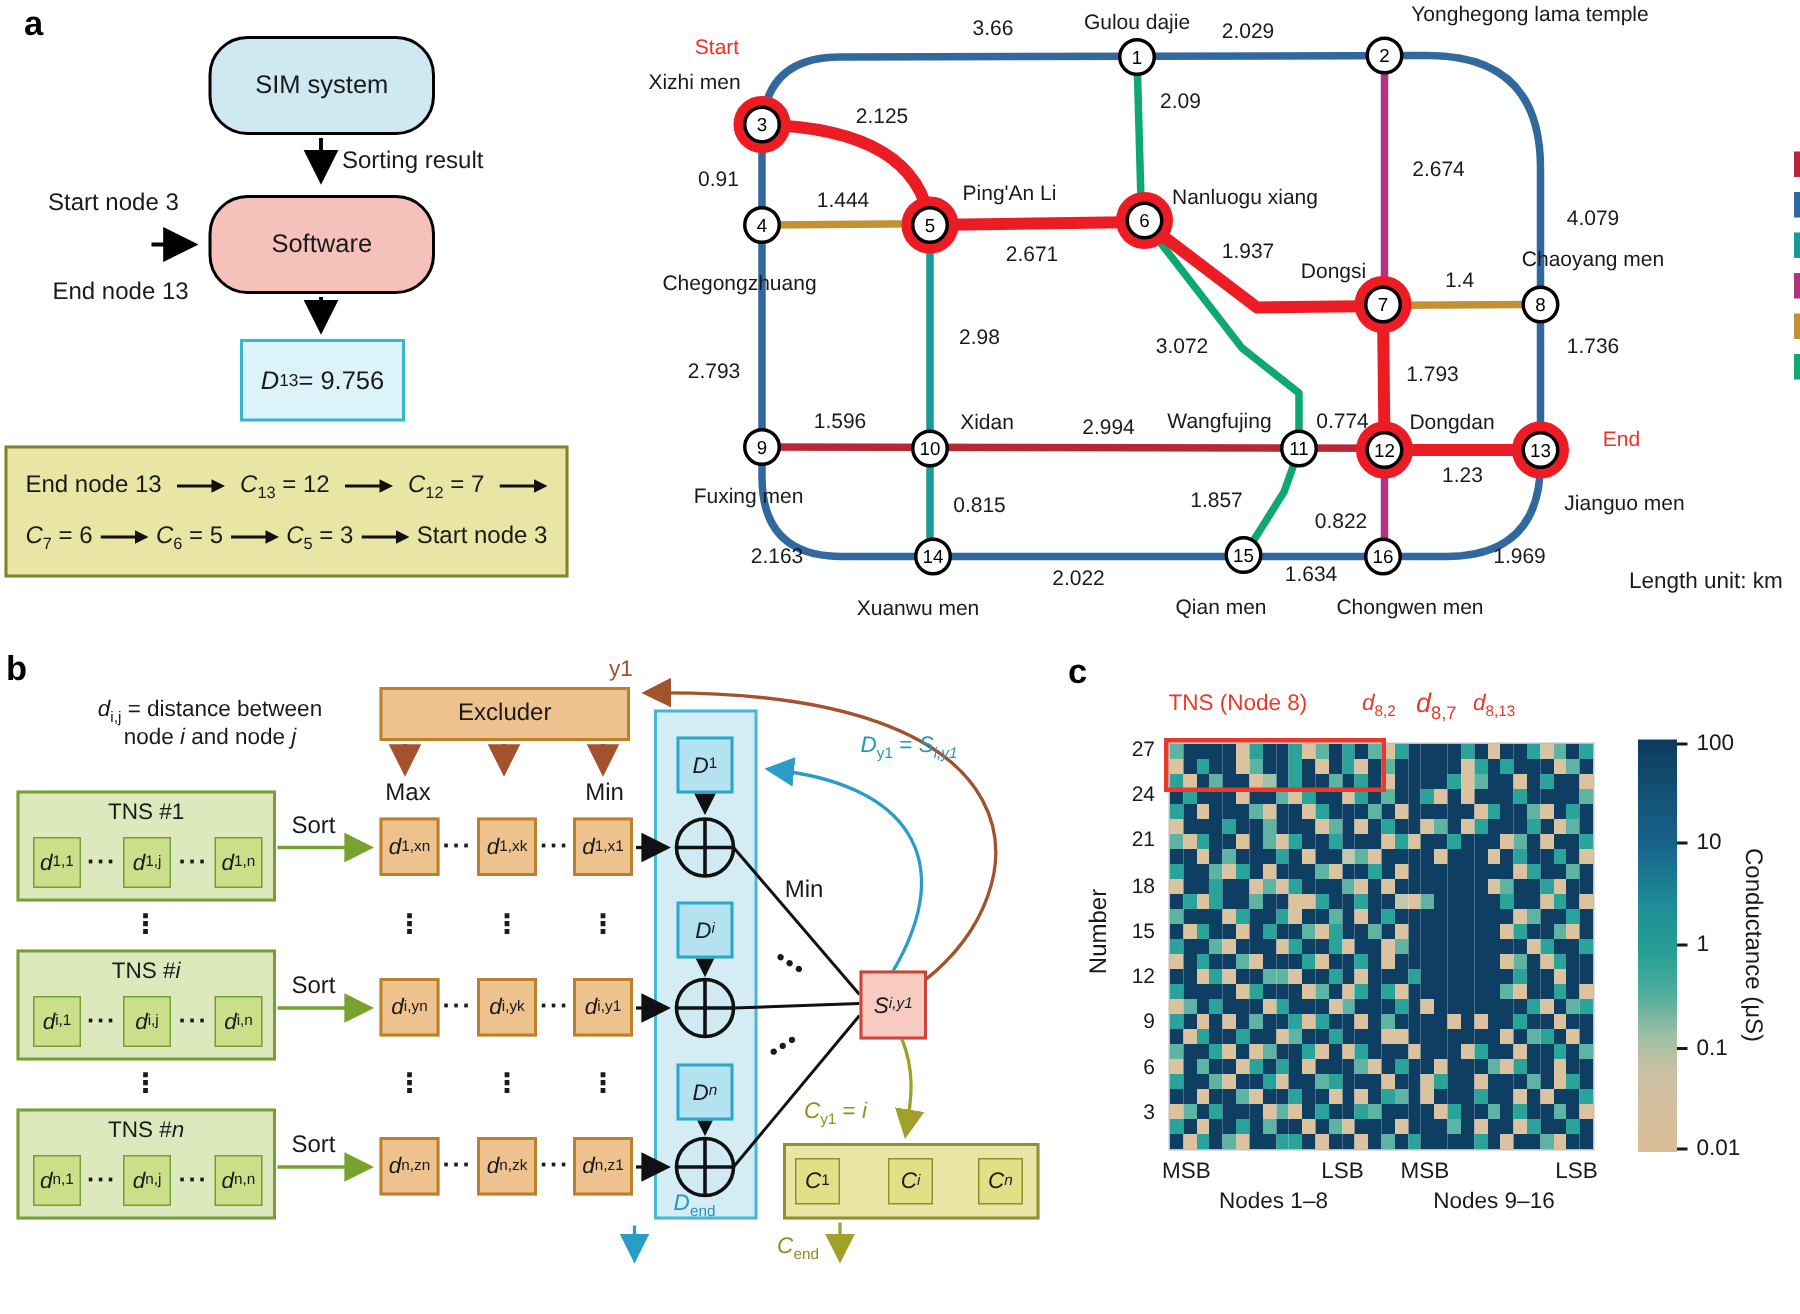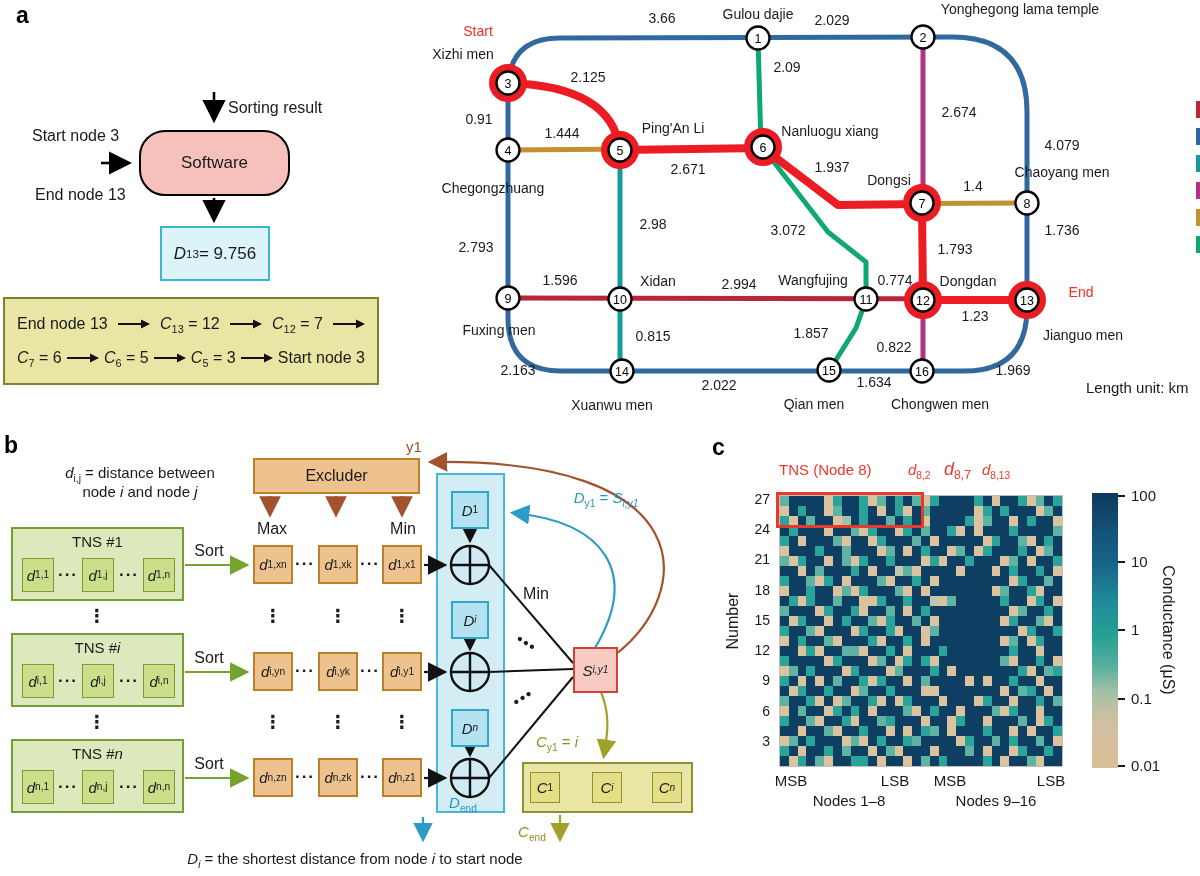--- a/index.html
+++ b/index.html
@@ -79,20 +79,21 @@
   <svg id="a-arrows" width="430" height="430" style="position:absolute;left:0;top:0;z-index:1;">
     <defs>
       <marker id="mk-a" markerWidth="9" markerHeight="9" refX="7" refY="4.5" orient="auto">
         <polygon points="0,0 9,4.5 0,9" fill="#000"></polygon>
       </marker>
     </defs>
     <line x1="214" y1="92" x2="214" y2="118" stroke="#000" stroke-width="2.6" marker-end="url(#mk-a)"></line>
     <line x1="214" y1="198" x2="214" y2="218" stroke="#000" stroke-width="2.6" marker-end="url(#mk-a)"></line>
     <line x1="101" y1="163" x2="127" y2="163" stroke="#000" stroke-width="2.6" marker-end="url(#mk-a)"></line>
   </svg>
+  <div class="fbox" id="sim-box">SIM system</div>
   <div class="fbox" id="soft-box">Software</div>
   <div class="fbox" id="res-box">
       <i>D</i>
       <sub>13</sub>
       <span> = 9.756</span>
     </div>
   <div class="ftext" style="left:228px;top:99px;">Sorting result</div>
   <div class="ftext" style="left:32px;top:127px;">Start node 3</div>
   <div class="ftext" style="left:35px;top:186px;">End node 13</div>
   <div id="trace-box">
@@ -482,21 +483,20 @@
       <div class="bt vdots" style="left: 97px; top: 723px; font-size: 18px;"><span>⋮</span></div>
       <div class="bt vdots" style="left: 273px; top: 617px; font-size: 18px;"><span>⋮</span></div>
       <div class="bt vdots" style="left: 338px; top: 617px; font-size: 18px;"><span>⋮</span></div>
       <div class="bt vdots" style="left: 402px; top: 617px; font-size: 18px;"><span>⋮</span></div>
       <div class="bt vdots" style="left: 273px; top: 723px; font-size: 18px;"><span>⋮</span></div>
       <div class="bt vdots" style="left: 338px; top: 723px; font-size: 18px;"><span>⋮</span></div>
       <div class="bt vdots" style="left: 402px; top: 723px; font-size: 18px;"><span>⋮</span></div>
       <div class="bt cdots" style="left: 527px; top: 643px; transform: translate(-50%, -50%) rotate(33deg);"><span>•••</span></div>
       <div class="bt cdots" style="left: 523px; top: 697px; transform: translate(-50%, -50%) rotate(-33deg);"><span>•••</span></div>
     </div>
-  <div id="b-caption"><i>D</i><sub style="font-style: italic;">i</sub><span> = the shortest distance from node </span><i>i</i><span> to start node</span></div>
 
   <div class="lab c-red" style="left:779px;top:469px;transform:translate(0,-50%);font-size:15px;">TNS (Node 8)</div>
   <div id="c-dlabels">
       <div class="lab c-red" style="left: 908px; top: 469px; transform: translate(0px, -50%); font-size: 15px;"><i>d</i><sub>8,2</sub></div>
       <div class="lab c-red" style="left: 944px; top: 469px; transform: translate(0px, -50%); font-size: 18px;"><i>d</i><sub>8,7</sub></div>
       <div class="lab c-red" style="left: 982px; top: 469px; transform: translate(0px, -50%); font-size: 15px;"><i>d</i><sub>8,13</sub></div>
     </div>
   <div id="heatmap">
       <div class="hm-cell" style="background: rgb(94, 179, 163);"></div>
       <div class="hm-cell" style="background: rgb(14, 63, 98);"></div>

